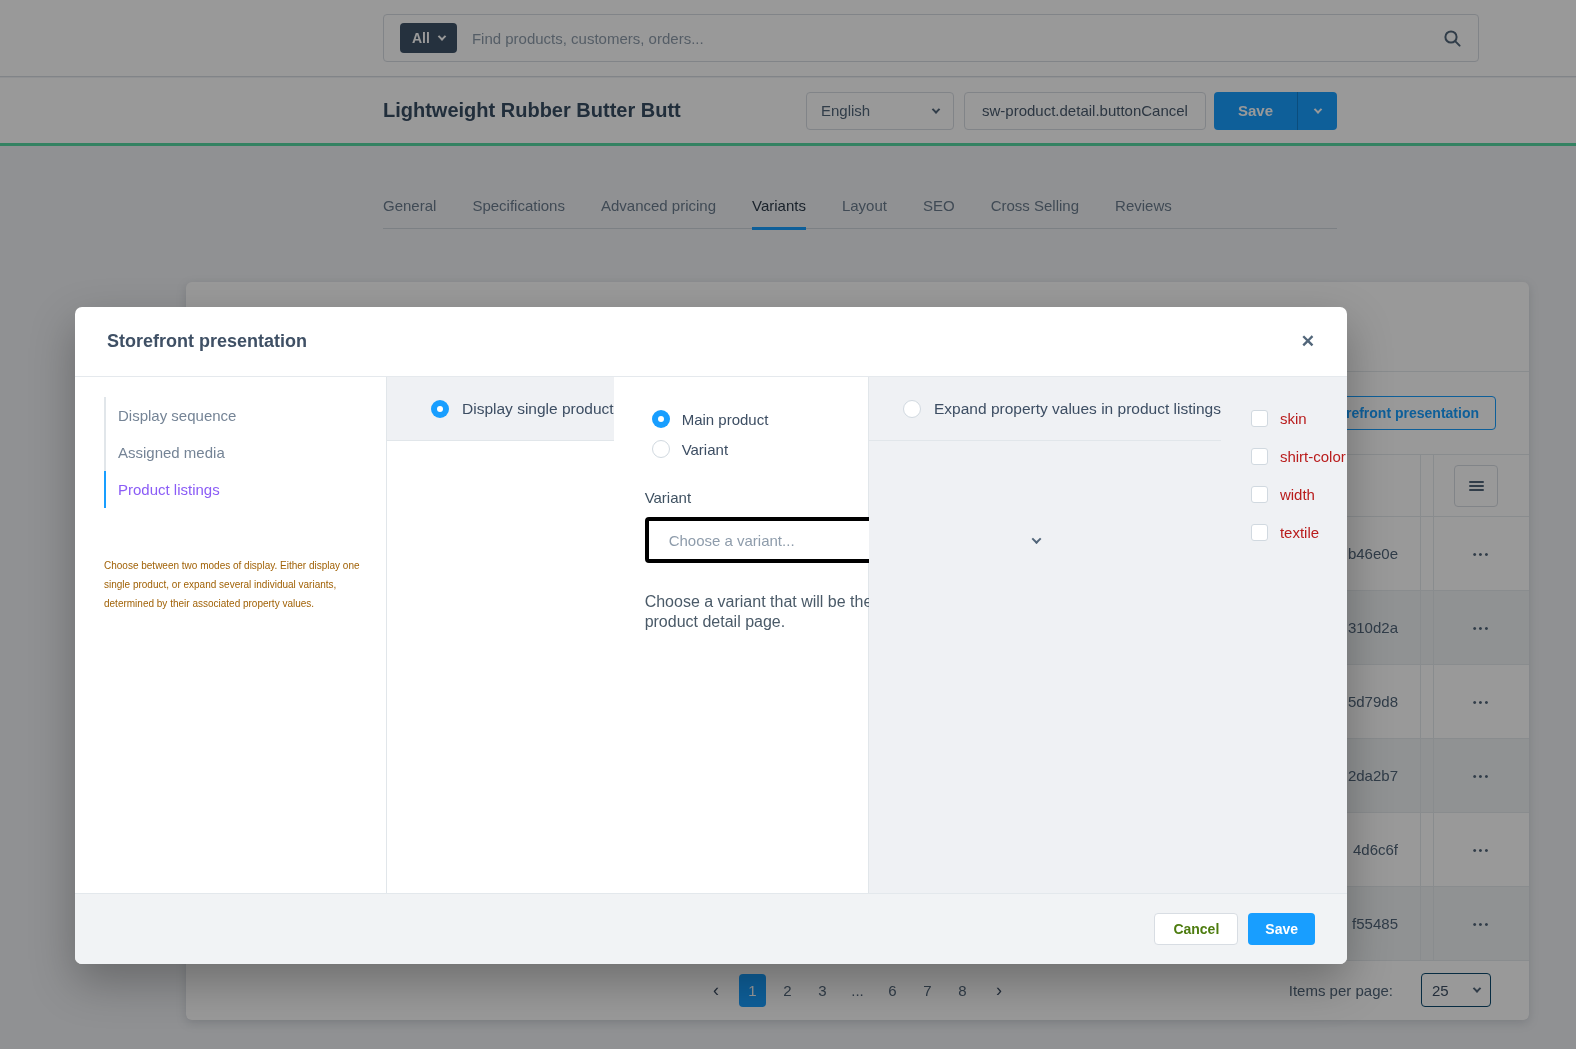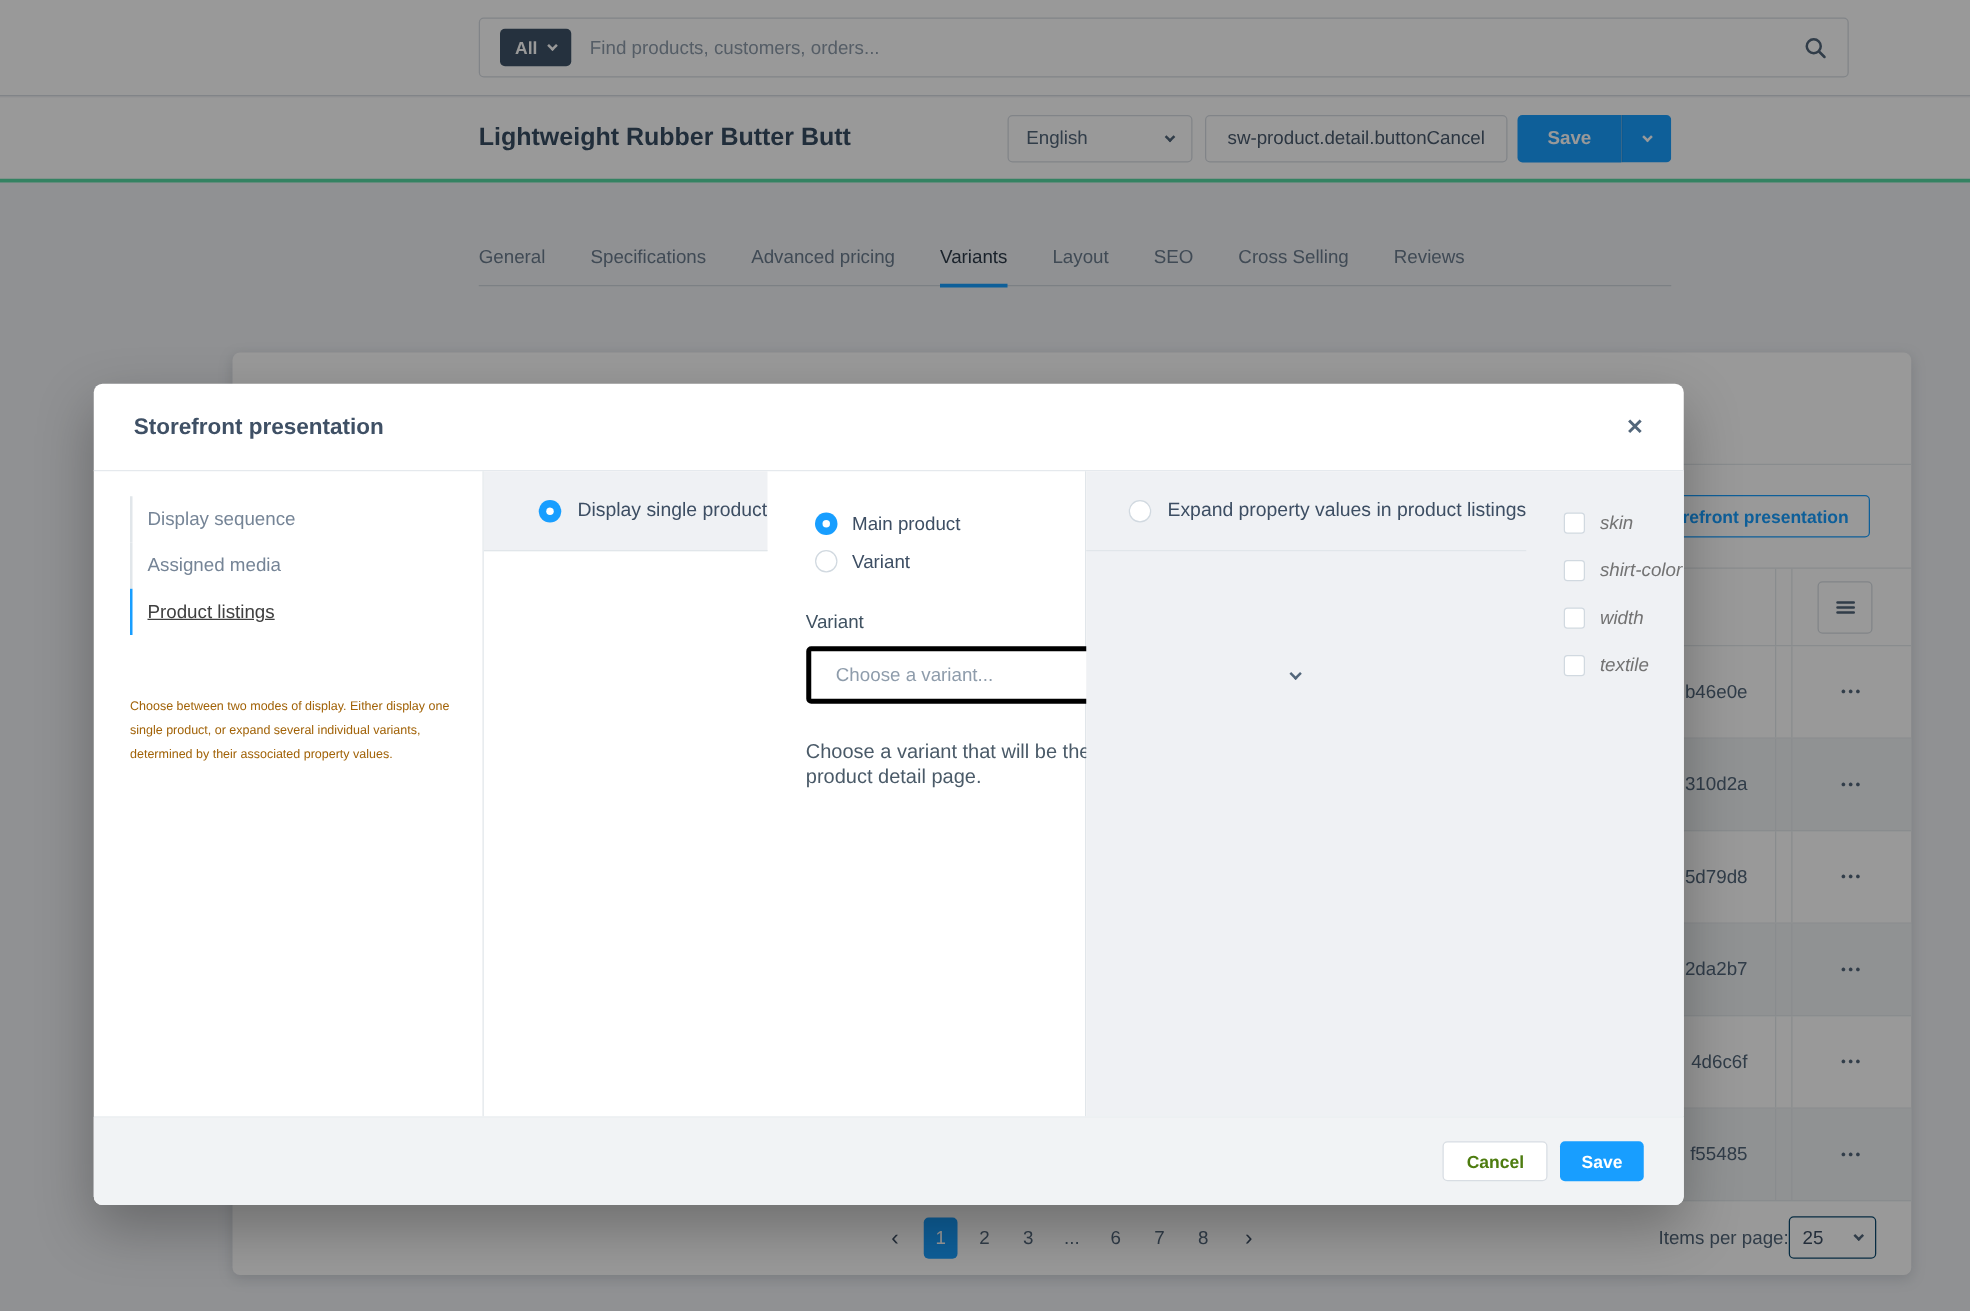--- a/index.html
+++ b/index.html
@@ -40,52 +40,52 @@
   .bg-row.alt { background:#f0f3f6; }
   .cell-id { width:1235px; display:flex; align-items:center; justify-content:flex-end; padding-right:22px; color:#52667a; font-size:15px; border-right:1px solid #e5e9ed; }
   .cell-gap { width:13px; border-right:1px solid #e5e9ed; }
   .cell-actions { flex:1; display:flex; align-items:center; justify-content:center; }
   .dots-btn { border:none; background:transparent; color:#52667a; font-size:11px; letter-spacing:2px; cursor:pointer; font-family:inherit; }
 
   .bg-pagination { height:58px; display:flex; align-items:center; justify-content:center; position:relative; color:#52667a; font-size:15px; }
   .page-btn { min-width:27px; height:33px; padding:0 6px; display:flex; align-items:center; justify-content:center; margin:0 4px; border-radius:4px; cursor:pointer; }
   .page-btn.active { background:#189eff; color:#fff; }
   .page-chev { margin:0 16px; font-size:18px; cursor:pointer; color:#3d4e63; }
-  .ipp { position:absolute; right:28px; display:flex; align-items:center; gap:0; }
+  .ipp { position:absolute; right:38px; display:flex; align-items:center; gap:28px; }
   .ipp-select { width:70px; height:34px; background:#fff; border:1px solid #0c4a6e; border-radius:4px; display:flex; align-items:center; justify-content:space-between; padding:0 10px; cursor:pointer; color:#3d4e63; }
 
   
   .overlay { position:absolute; inset:0; background:rgba(0,0,0,0.4); }
   .modal { position:absolute; left:75px; top:307px; width:1272px; height:657px; background:#fff; border-radius:7px; box-shadow:0 18px 45px rgba(0,0,0,0.28); display:flex; flex-direction:column; }
   .modal-header { height:70px; flex:none; display:flex; align-items:center; padding:0 32px; border-bottom:1px solid #e5e9ed; }
   .modal-title { flex:1; font-size:18px; font-weight:bold; color:#3f5065; }
   .modal-close { border:none; background:transparent; color:#52667a; font-size:17px; font-weight:bold; cursor:pointer; font-family:inherit; }
   .modal-body { flex:1; display:flex; min-height:0; }
 
   .mcol-left { width:312px; flex:none; border-right:1px solid #e1e6ea; padding:20px 26px 0 29px; }
   .mnav-item { border-left:2px solid #e1e6ea; padding:10px 0 10px 12px; font-size:15px; color:#758496; cursor:pointer; }
-  .mnav-item.active { border-left-color:#189eff; color:#404040;text-decoration:underline; }
+  .mnav-item.active { border-left-color:#189eff; color:#8b5cf6; }
   .mdesc { margin-top:48px; font-size:10px; line-height:19px; color:#a16207; }
 
   .mcol-mid { width:482px; flex:none; border-right:1px solid #e1e6ea; display:flex; flex-direction:row; }
   .opt-band { height:64px; flex:none; background:#eff1f4; border-bottom:1px solid #e1e6ea; display:flex; align-items:center; gap:13px; padding-left:44px; font-size:15.5px; color:#3d4e63; }
   .mid-body { padding:30px 31px 0 31px; }
   .radio-row { display:flex; align-items:center; gap:12px; height:24px; margin:0 0 6px 7px; font-size:15px; color:#3d4e63; }
   .radio { width:18px; height:18px; border-radius:50%; position:relative; flex:none; cursor:pointer; }
   .radio.on { background:#189eff; }
   .radio.on::after { content:""; position:absolute; left:6px; top:6px; width:6px; height:6px; border-radius:50%; background:#fff; }
   .radio.off { background:#fff; border:1px solid #d1d9e0; }
   .field-label { margin-top:28px; font-size:15px; color:#3f5161; }
   .select-box { margin-top:11px; width:419px; height:46px; border:4px solid #000000; border-radius:4px; background:#fff; display:flex; align-items:center; justify-content:space-between; padding:0 20px; font-size:15px; color:#8e9cab; cursor:pointer; }
   .help-text { margin-top:29px; width:414px; font-size:16px; line-height:19.5px; color:#4a5a68; }
 
   .mcol-right { flex:1; background:#eff1f4; display:flex; border-radius:0 0 0 0; }
   .opt-band.right-band { background:transparent; padding-left:34px; }
   .right-body { padding:29px 0 0 30px; }
-  .chk-row { display:flex; align-items:center; gap:12px; height:24px; margin-bottom:14px; font-size:15px; color:#737373;font-style:italic; }
+  .chk-row { display:flex; align-items:center; gap:12px; height:24px; margin-bottom:14px; font-size:15px; color:#b91c1c; }
   .checkbox { width:17px; height:17px; background:#fff; border:1px solid #d1d9e0; border-radius:3px; flex:none; cursor:pointer; }
 
   .modal-footer { height:71px; flex:none; background:#f1f3f5; border-top:1px solid #e3e8ec; border-radius:0 0 7px 7px; display:flex; align-items:center; justify-content:flex-end; gap:10px; padding:0 32px; }
   .btn-cancel { height:32px; padding:0 18px; background:#fff; border:1px solid #d8dde3; border-radius:4px; font-size:14px; font-weight:bold; color:#4d7c0f; font-family:inherit; cursor:pointer; }
   .btn-save { height:32px; padding:0 17px; background:#189eff; border:none; border-radius:4px; font-size:14px; font-weight:bold; color:#fff; font-family:inherit; cursor:pointer; }
 
   
   .chv { display:inline-block; width:7px; height:7px; border-right:2px solid currentColor; border-bottom:2px solid currentColor; transform:rotate(45deg) translate(-1px,-1px); }
   .chv.sm { width:6px; height:6px; }
 </style>

